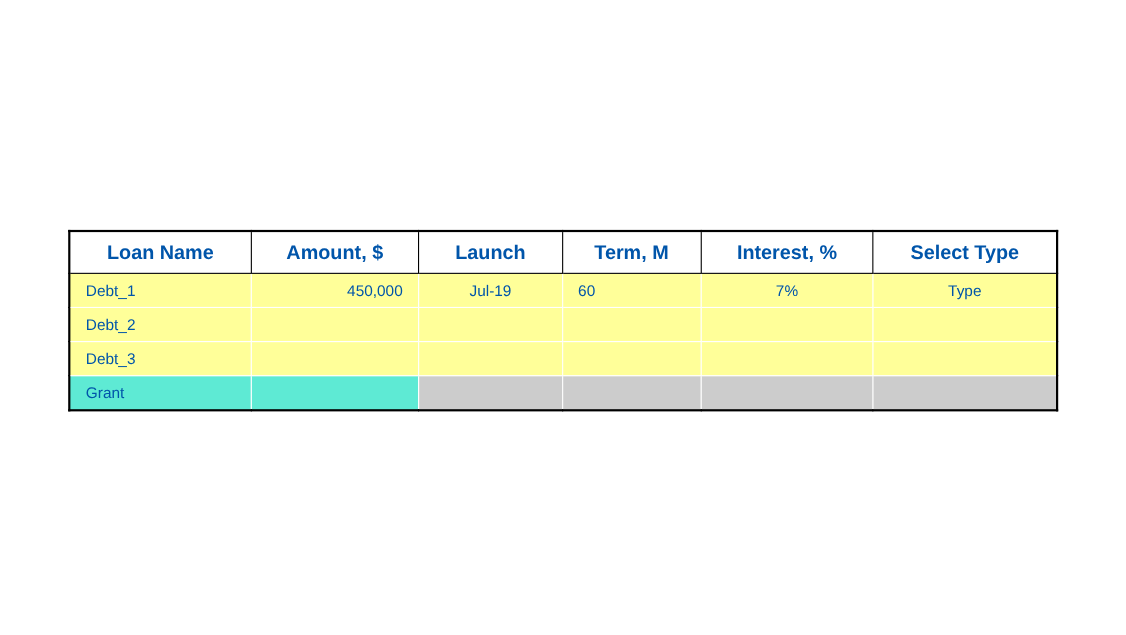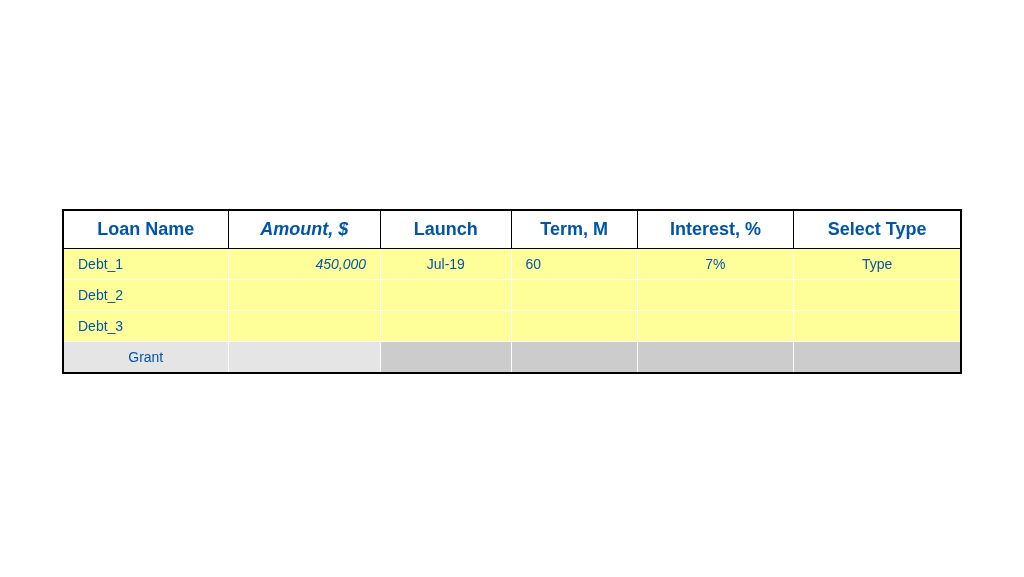--- a/index.html
+++ b/index.html
@@ -57,37 +57,35 @@
       padding: 7px 14px;
       border: 1px solid #ffffff;
     }
 
     .row-yellow td {
       background-color: #ffff99;
       margin-left: 28px;
     }
 
     .row-grant td.yellow {
-      background-color: #e5e5e5;
-      text-align: center;
+      background-color: #5eead4;
     }
 
     .row-grant td.gray {
       background-color: #cccccc;
     }
 
     .col-loan {
       text-align: left;
       min-width: 100px;
     }
 
     .col-amount {
       text-align: right;
       min-width: 110px;
-      font-style: italic;
     }
 
     .col-launch {
       text-align: center;
       min-width: 100px;
     }
 
     .col-term {
       text-align: left;
       min-width: 80px;

